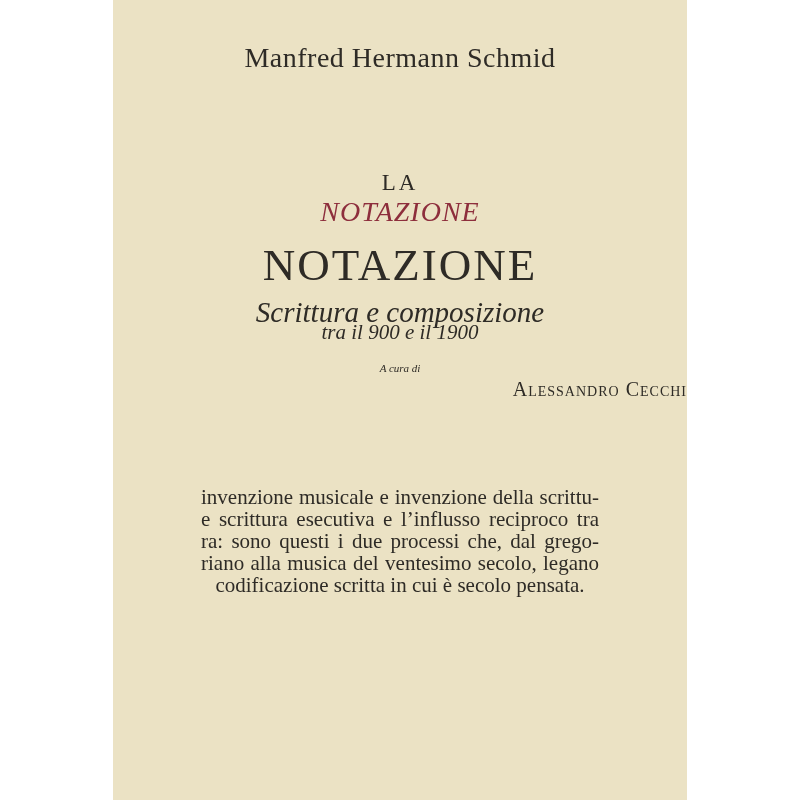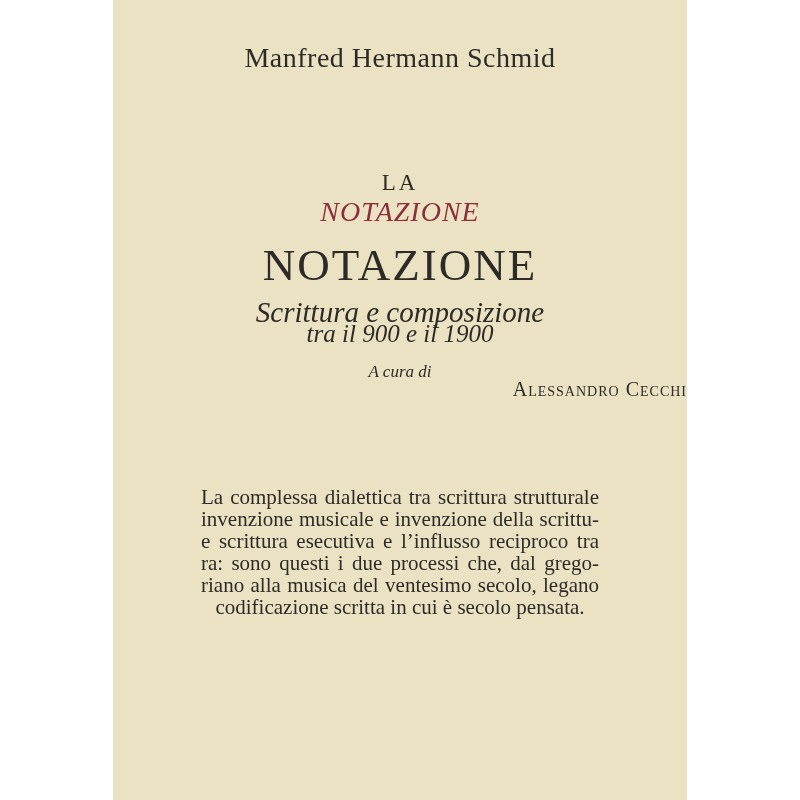--- a/index.html
+++ b/index.html
@@ -47,26 +47,26 @@
     font-size: 45px;
     letter-spacing: 2px;
   }
   .subtitle-1 {
     top: 296px;
     font-size: 29px;
     font-style: italic;
   }
   .subtitle-2 {
     top: 320px;
-    font-size: 25px;
+    font-size: 21px;
     font-style: italic;
   }
   .editor-intro {
     top: 362px;
-    font-size: 17px;
+    font-size: 11px;
     font-style: italic;
   }
   .editor-name {
     top: 378px;
     font-size: 20px;
     font-variant: small-caps;
     letter-spacing: 1px;
     text-align: right;
   }
   .blurb {
@@ -111,21 +111,20 @@
 
   <div class="centered subtitle-1">Scrittura e composizione</div>
 
   <div class="centered subtitle-2">tra il 900 e il 1900</div>
 
   <div class="centered editor-intro">A cura di</div>
 
   <div class="centered editor-name">Alessandro Cecchi</div>
 
   <div class="blurb">
-    <div class="blurb-line">La complessa dialettica tra scrittura strutturale</div>
     <div class="blurb-line">invenzione musicale e invenzione della scrittu-</div>
     <div class="blurb-line">e scrittura esecutiva e l’influsso reciproco tra</div>
     <div class="blurb-line">ra: sono questi i due processi che, dal grego-</div>
     <div class="blurb-line">riano alla musica del ventesimo secolo, legano</div>
     <div class="blurb-line last">codificazione scritta in cui è secolo pensata.</div>
   </div>
 
 
 </div>
 

